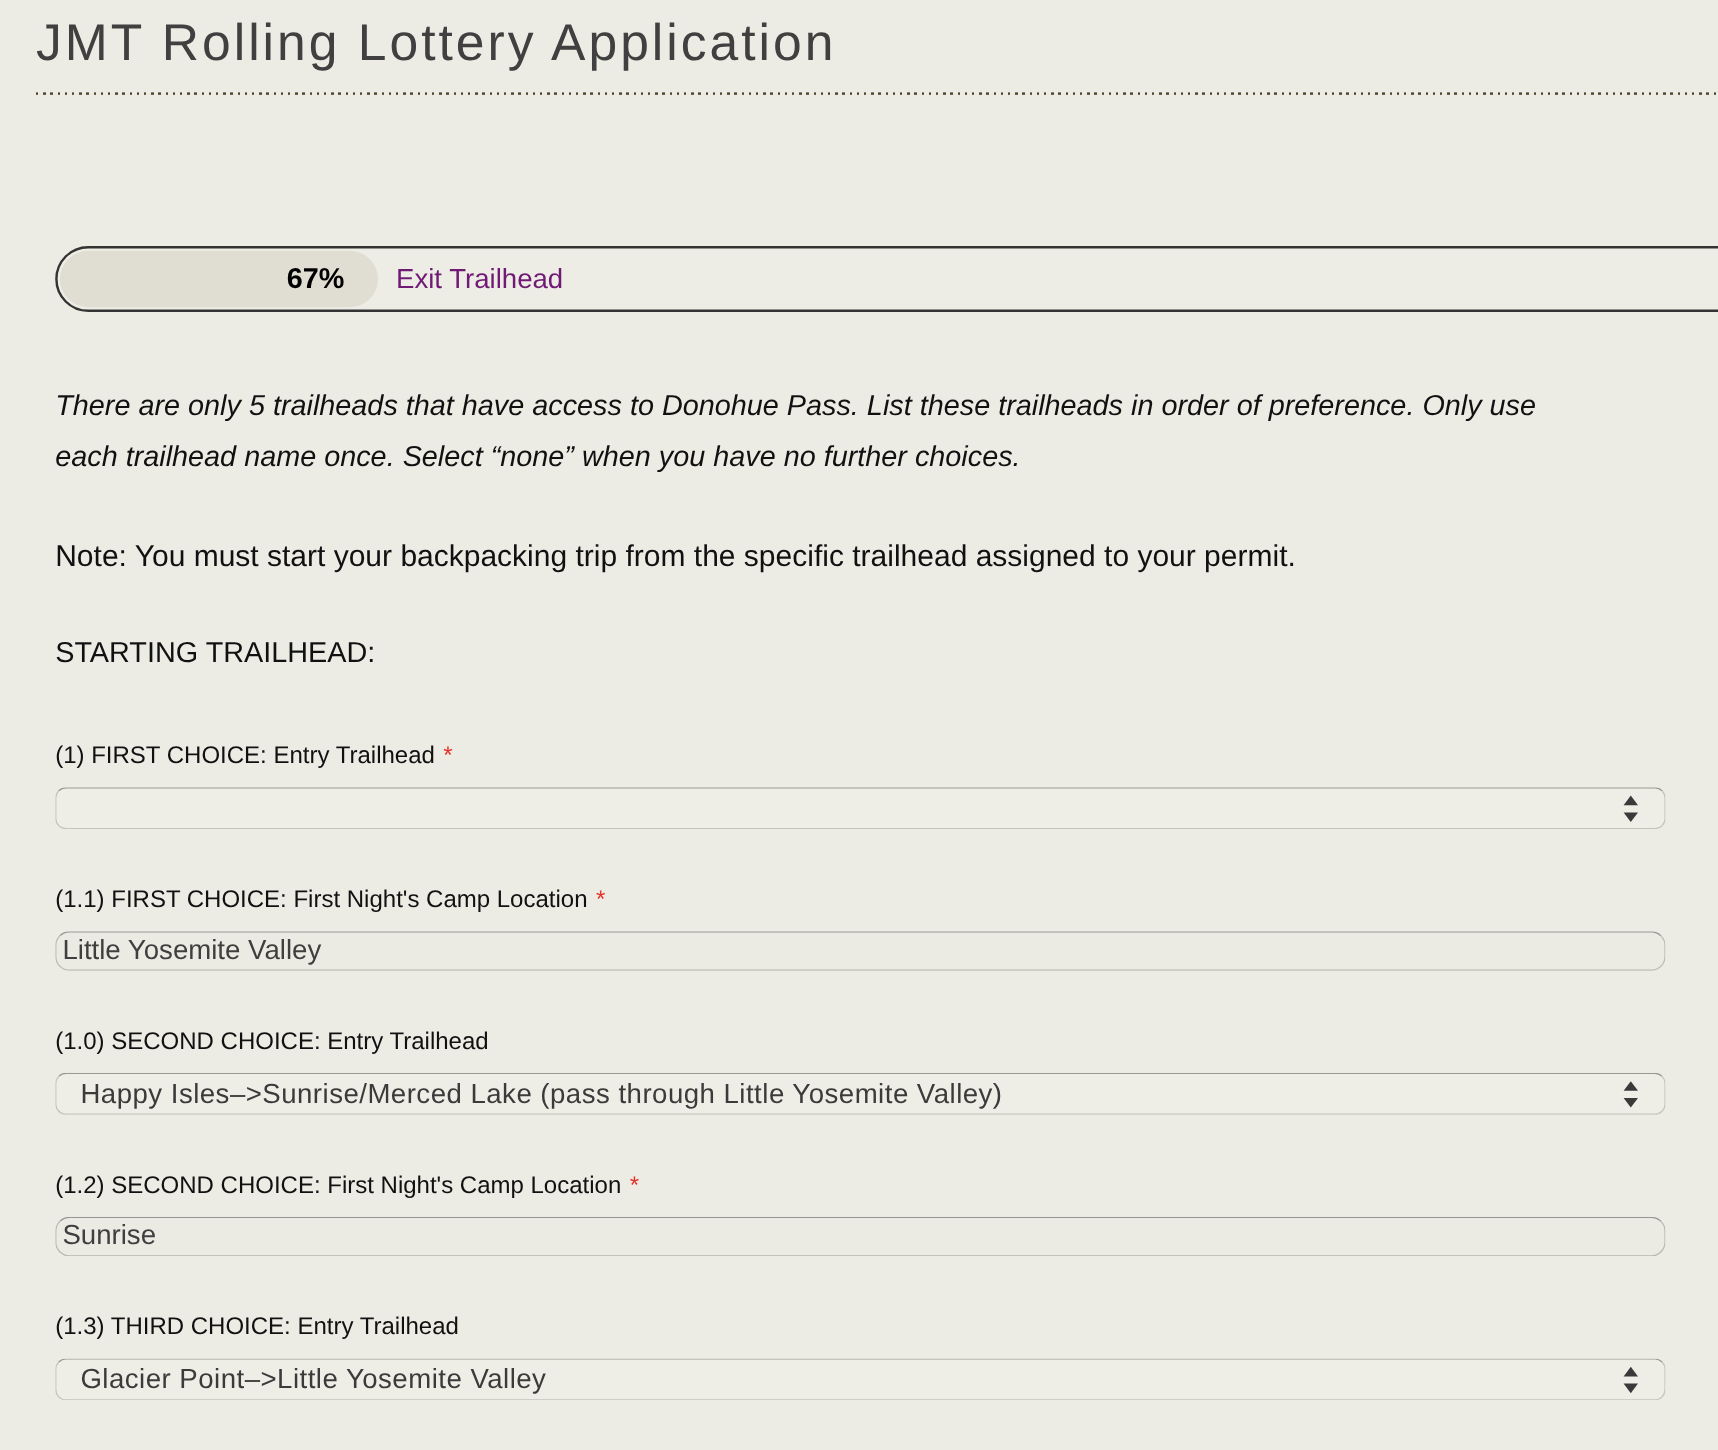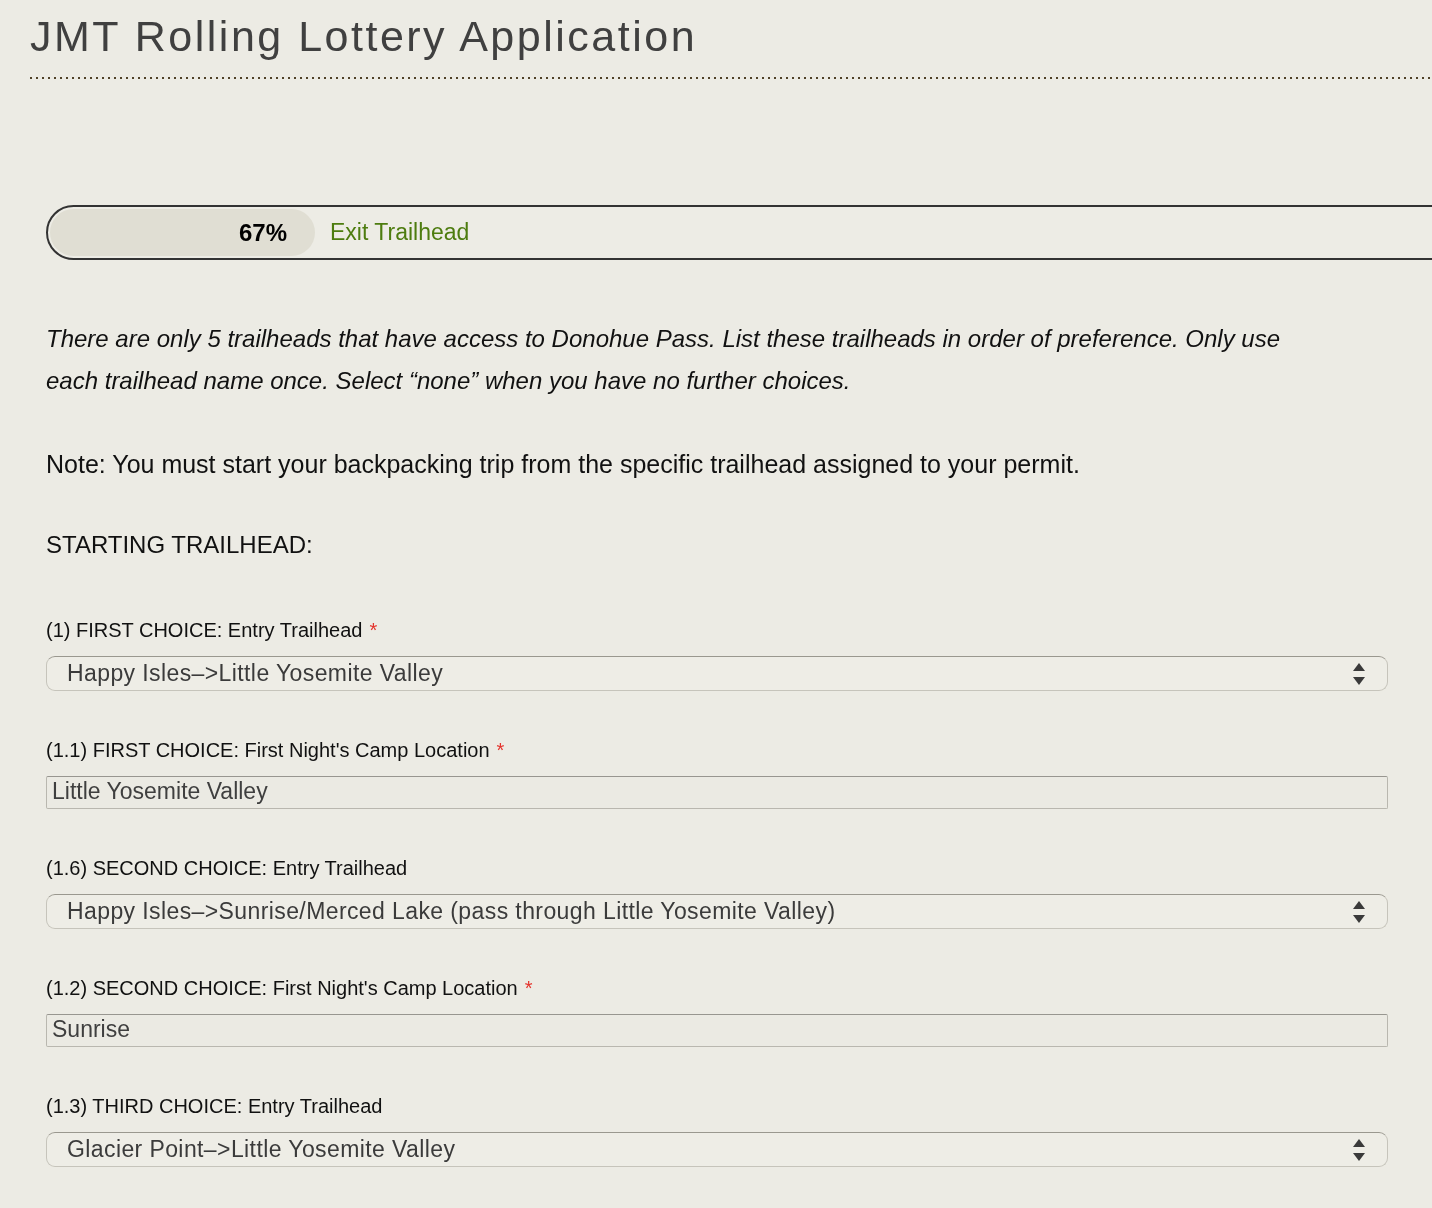--- a/index.html
+++ b/index.html
@@ -38,21 +38,21 @@
     margin-left:2px;
     border-radius:24px;
     background:#e0ded3;
     display:flex; align-items:center; justify-content:flex-end;
     padding-right:28px;
     font-size:24px; font-weight:bold; color:#000;
   }
   .progress-step {
     margin-left:15px;
     font-size:23px;
-    color:#4d7c0f;
+    color:#701a75;
   }
   .content { margin:0 44px 0 46px; }
   .intro-paragraph {
     margin-top:58px;
     font-size:24px;
     line-height:42px;
     max-width:1245px;
     font-style:italic;
   }
   .intro-note {
@@ -100,21 +100,21 @@
     right:21px; top:50%;
     transform:translateY(-50%);
     display:flex; flex-direction:column; align-items:center;
   }
   .select-spinner svg { display:block; }
   .text-input {
     width:100%;
     height:33px;
     border:1px solid #b9b7af;
     border-top-color:#989690;
-    border-radius:2px;
+    border-radius:12px;
     background:#ebeae3;
     font-family:"Liberation Sans", sans-serif;
     font-size:23px;
     color:#3f3f3f;
     padding:0 6px 2px 5px;
     outline:none;
   }
 </style>
 </head>
 <body>
@@ -135,37 +135,36 @@
 
     <p class="intro-paragraph">There are only 5 trailheads that have access to Donohue Pass. List these trailheads in order of preference. Only use each trailhead name once. Select “none” when you have no further choices.</p>
 
     <p class="intro-note">Note: You must start your backpacking trip from the specific trailhead assigned to your permit.</p>
 
     <h2 class="section-heading">STARTING TRAILHEAD:</h2>
 
     <div class="field first">
       <span class="field-label"><span>(1) FIRST CHOICE: Entry Trailhead</span><span class="required-star">*</span></span>
       <div class="select-control">
-        <span>Happy Isles–&gt;Little Yosemite Valley</span>
         <span class="select-spinner">
           <svg width="14" height="26" viewBox="0 0 14 26">
               <path d="M7 2 L13 10 L1 10 Z" fill="#3a3a3a"></path>
               <path d="M7 24 L1 16 L13 16 Z" fill="#3a3a3a"></path>
             </svg>
         </span>
       </div>
     </div>
 
     <div class="field">
       <span class="field-label"><span>(1.1) FIRST CHOICE: First Night's Camp Location</span><span class="required-star">*</span></span>
       <input type="text" class="text-input" value="Little Yosemite Valley" style="">
     </div>
 
     <div class="field">
-      <span class="field-label"><span>(1.6) SECOND CHOICE: Entry Trailhead</span></span>
+      <span class="field-label"><span>(1.0) SECOND CHOICE: Entry Trailhead</span></span>
       <div class="select-control">
         <span>Happy Isles–&gt;Sunrise/Merced Lake (pass through Little Yosemite Valley)</span>
         <span class="select-spinner">
           <svg width="14" height="26" viewBox="0 0 14 26">
               <path d="M7 2 L13 10 L1 10 Z" fill="#3a3a3a"></path>
               <path d="M7 24 L1 16 L13 16 Z" fill="#3a3a3a"></path>
             </svg>
         </span>
       </div>
     </div>

